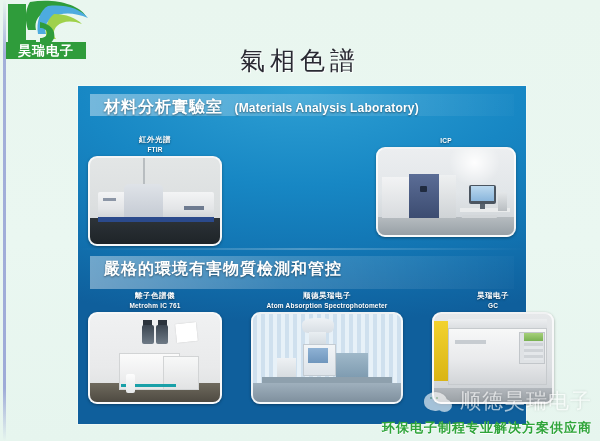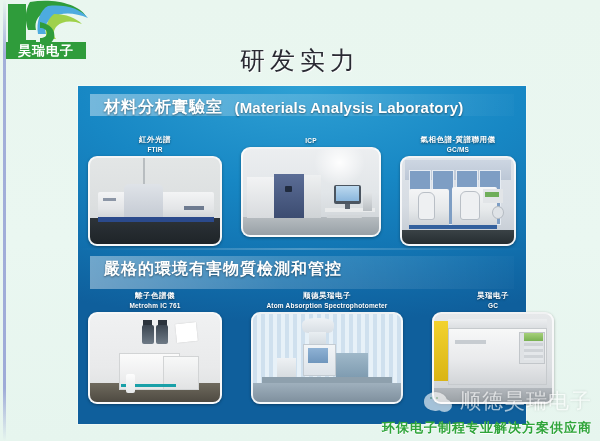--- a/index.html
+++ b/index.html
@@ -57,21 +57,21 @@
   .banner{
     position:absolute;left:12px;right:12px;
     background:linear-gradient(90deg,rgba(255,255,255,.40) 0%,rgba(255,255,255,.18) 45%,rgba(255,255,255,.02) 100%);
     padding:3px 0 4px 14px;box-sizing:border-box;color:#ffffff;
   }
   .banner .cn{
     font-size:16px;font-weight:bold;letter-spacing:1px;
     text-shadow:0 1px 2px rgba(0,0,0,.45);display:inline-block;vertical-align:middle;
   }
   .banner .en{
-    font-size:15px;font-weight:bold;letter-spacing:.2px;
+    font-size:12px;font-weight:bold;letter-spacing:.2px;
     text-shadow:0 1px 2px rgba(0,0,0,.45);display:inline-block;vertical-align:middle;
     margin-left:7px;
   }
   .banner.stacked .en{display:block;margin-left:0;margin-top:1px;}
 
   #banner1{top:8px;height:22px;}
   #banner2{top:170px;height:33px;}
 
   
   .row{position:absolute;left:10px;right:10px;display:flex;justify-content:space-between;}
@@ -204,21 +204,21 @@
     <svg class="sw" viewBox="0 0 88 62">
       <path d="M6 4 L24 4 L24 40 L34 40 L34 48 L6 48 Z" fill="#2f9c3b"></path>
       <path d="M28 2 C52 -2 76 4 84 16 C74 10 56 8 44 12 C36 15 32 22 34 30 L26 30 C22 18 24 8 28 2 Z" fill="#2f9c3b"></path>
       <path d="M46 6 C62 4 78 8 86 18 C72 12 58 12 50 18 C44 22 42 28 44 34 L36 34 C34 22 38 10 46 6 Z" fill="#4dabdf"></path>
       <path d="M52 14 C64 14 74 18 80 24 C70 20 60 21 55 26 C51 30 51 35 54 39 L45 39 C42 30 45 19 52 14 Z" fill="#9fd14a"></path>
       <path d="M38 22 C48 24 54 30 52 38 C50 44 44 46 38 45 L38 38 C42 38 45 36 45 33 C45 30 42 28 38 28 Z" fill="#2f9c3b"></path>
     </svg>
     <div class="name">昊瑞电子</div>
   </div>
 
-  <div id="title">研发实力</div>
+  <div id="title">氣相色譜</div>
 
   <div id="panel">
     <div class="lowerwash"></div>
     <div class="splitline"></div>
 
     <div class="banner" id="banner1">
       <span class="cn">材料分析實驗室</span>
       <span class="en">(Materials Analysis Laboratory)</span>
     </div>
 
@@ -254,42 +254,20 @@
             <div class="dot"></div>
           <div class="deskt"></div>
             <div class="mon"></div>
             <div class="scr"></div>
           <div class="stand"></div>
             <div class="tower"></div>
             <div class="kbd"></div>
         </div>
       </div>
 
-      <div class="cell">
-        <div class="cap">
-          <span class="cn">氣相色譜-質譜聯用儀</span>
-          <span class="en">GC/MS</span>
-        </div>
-        <div class="photo p-gcms" style="width:112px;height:86px;">
-          <div class="posters"></div>
-          <div class="pst" style="left:6%;width:18%;"></div>
-          <div class="pst" style="left:27%;width:18%;"></div>
-          <div class="pst" style="left:48%;width:18%;"></div>
-          <div class="pst" style="left:69%;width:18%;"></div>
-          <div class="unitA"></div>
-            <div class="unitB"></div>
-          <div class="doorA"></div>
-            <div class="doorB"></div>
-          <div class="panelr"></div>
-            <div class="disp"></div>
-            <div class="knob"></div>
-          <div class="blue"></div>
-            <div class="bench"></div>
-        </div>
-      </div>
     </div>
 
     <div class="banner stacked" id="banner2">
       <span class="cn">嚴格的環境有害物質檢測和管控</span>
     </div>
 
     <div class="row" id="row2">
 
       <div class="cell">
         <div class="cap">

